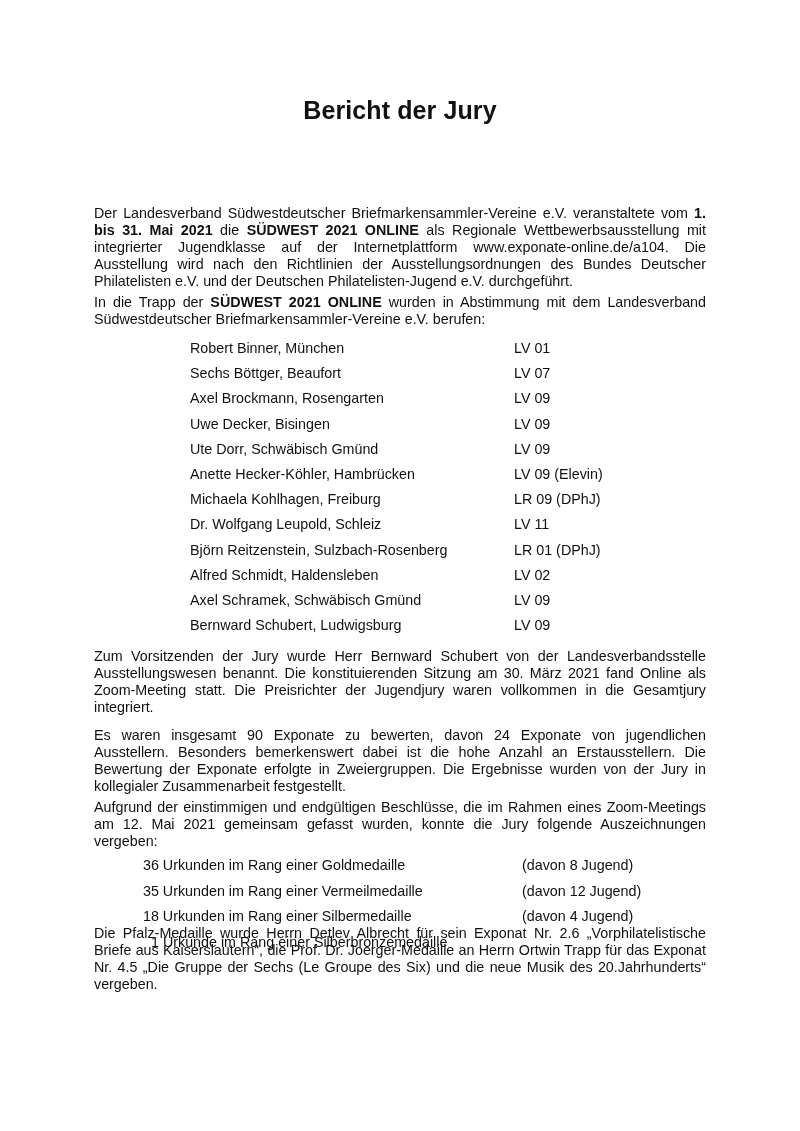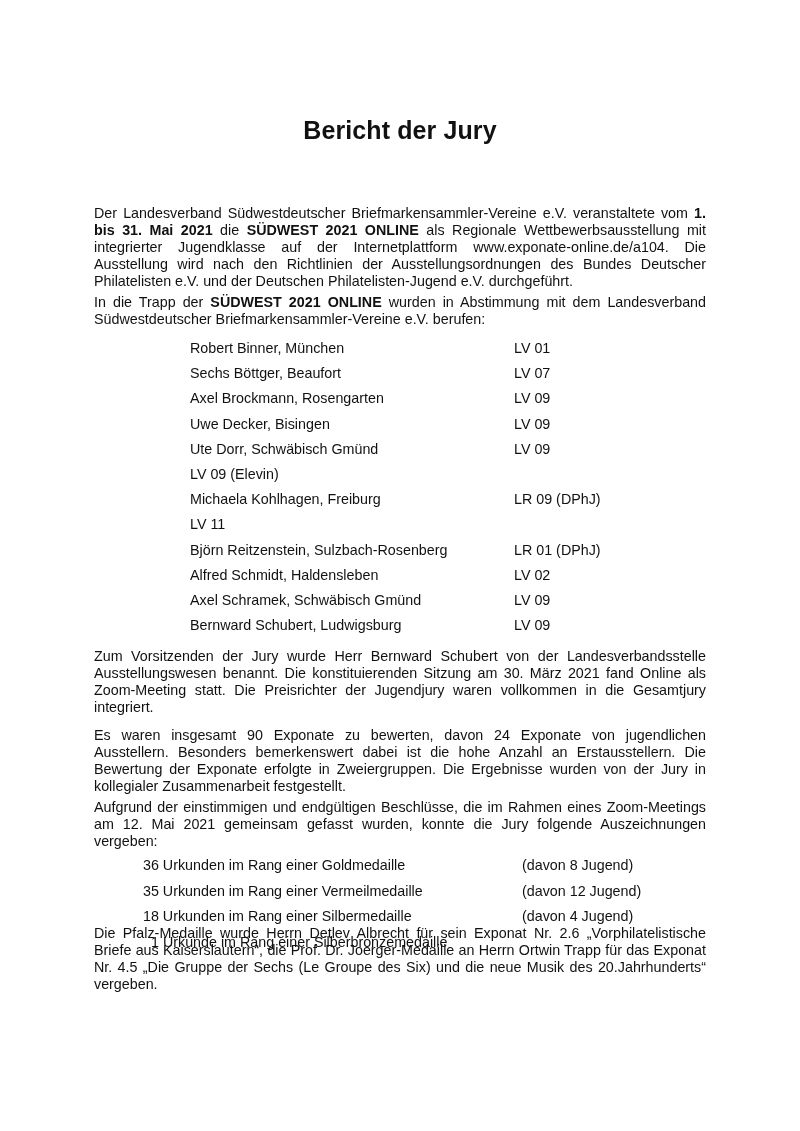--- a/index.html
+++ b/index.html
@@ -22,21 +22,21 @@
       width: 612px;
     }
     .title {
       position: absolute;
       left: 0;
       width: 612px;
       text-align: center;
       font-weight: bold;
       font-size: 25px;
       line-height: 36px;
-      top: 112px;
+      top: 92px;
       letter-spacing: 0.1px;
     }
     .title div { margin: 0; }
     .para {
       position: absolute;
       left: 0;
       width: 612px;
       font-size: 14.3px;
       line-height: 17px;
       text-align: justify;
@@ -102,27 +102,29 @@
       </div>
     <div class="jury-row">
         <span class="jury-name">Uwe Decker, Bisingen</span>
         <span class="jury-code">LV 09</span>
       </div>
     <div class="jury-row">
         <span class="jury-name">Ute Dorr, Schwäbisch Gmünd</span>
         <span class="jury-code">LV 09</span>
       </div>
     <div class="jury-row">
+        <span class="jury-name">Anette Hecker-Köhler, Hambrücken</span>
         <span class="jury-code">LV 09 (Elevin)</span>
       </div>
     <div class="jury-row">
         <span class="jury-name">Michaela Kohlhagen, Freiburg</span>
         <span class="jury-code">LR 09 (DPhJ)</span>
       </div>
     <div class="jury-row">
+        <span class="jury-name">Dr. Wolfgang Leupold, Schleiz</span>
         <span class="jury-code">LV 11</span>
       </div>
     <div class="jury-row">
         <span class="jury-name">Björn Reitzenstein, Sulzbach-Rosenberg</span>
         <span class="jury-code">LR 01 (DPhJ)</span>
       </div>
     <div class="jury-row">
         <span class="jury-name">Alfred Schmidt, Haldensleben</span>
         <span class="jury-code">LV 02</span>
       </div>

